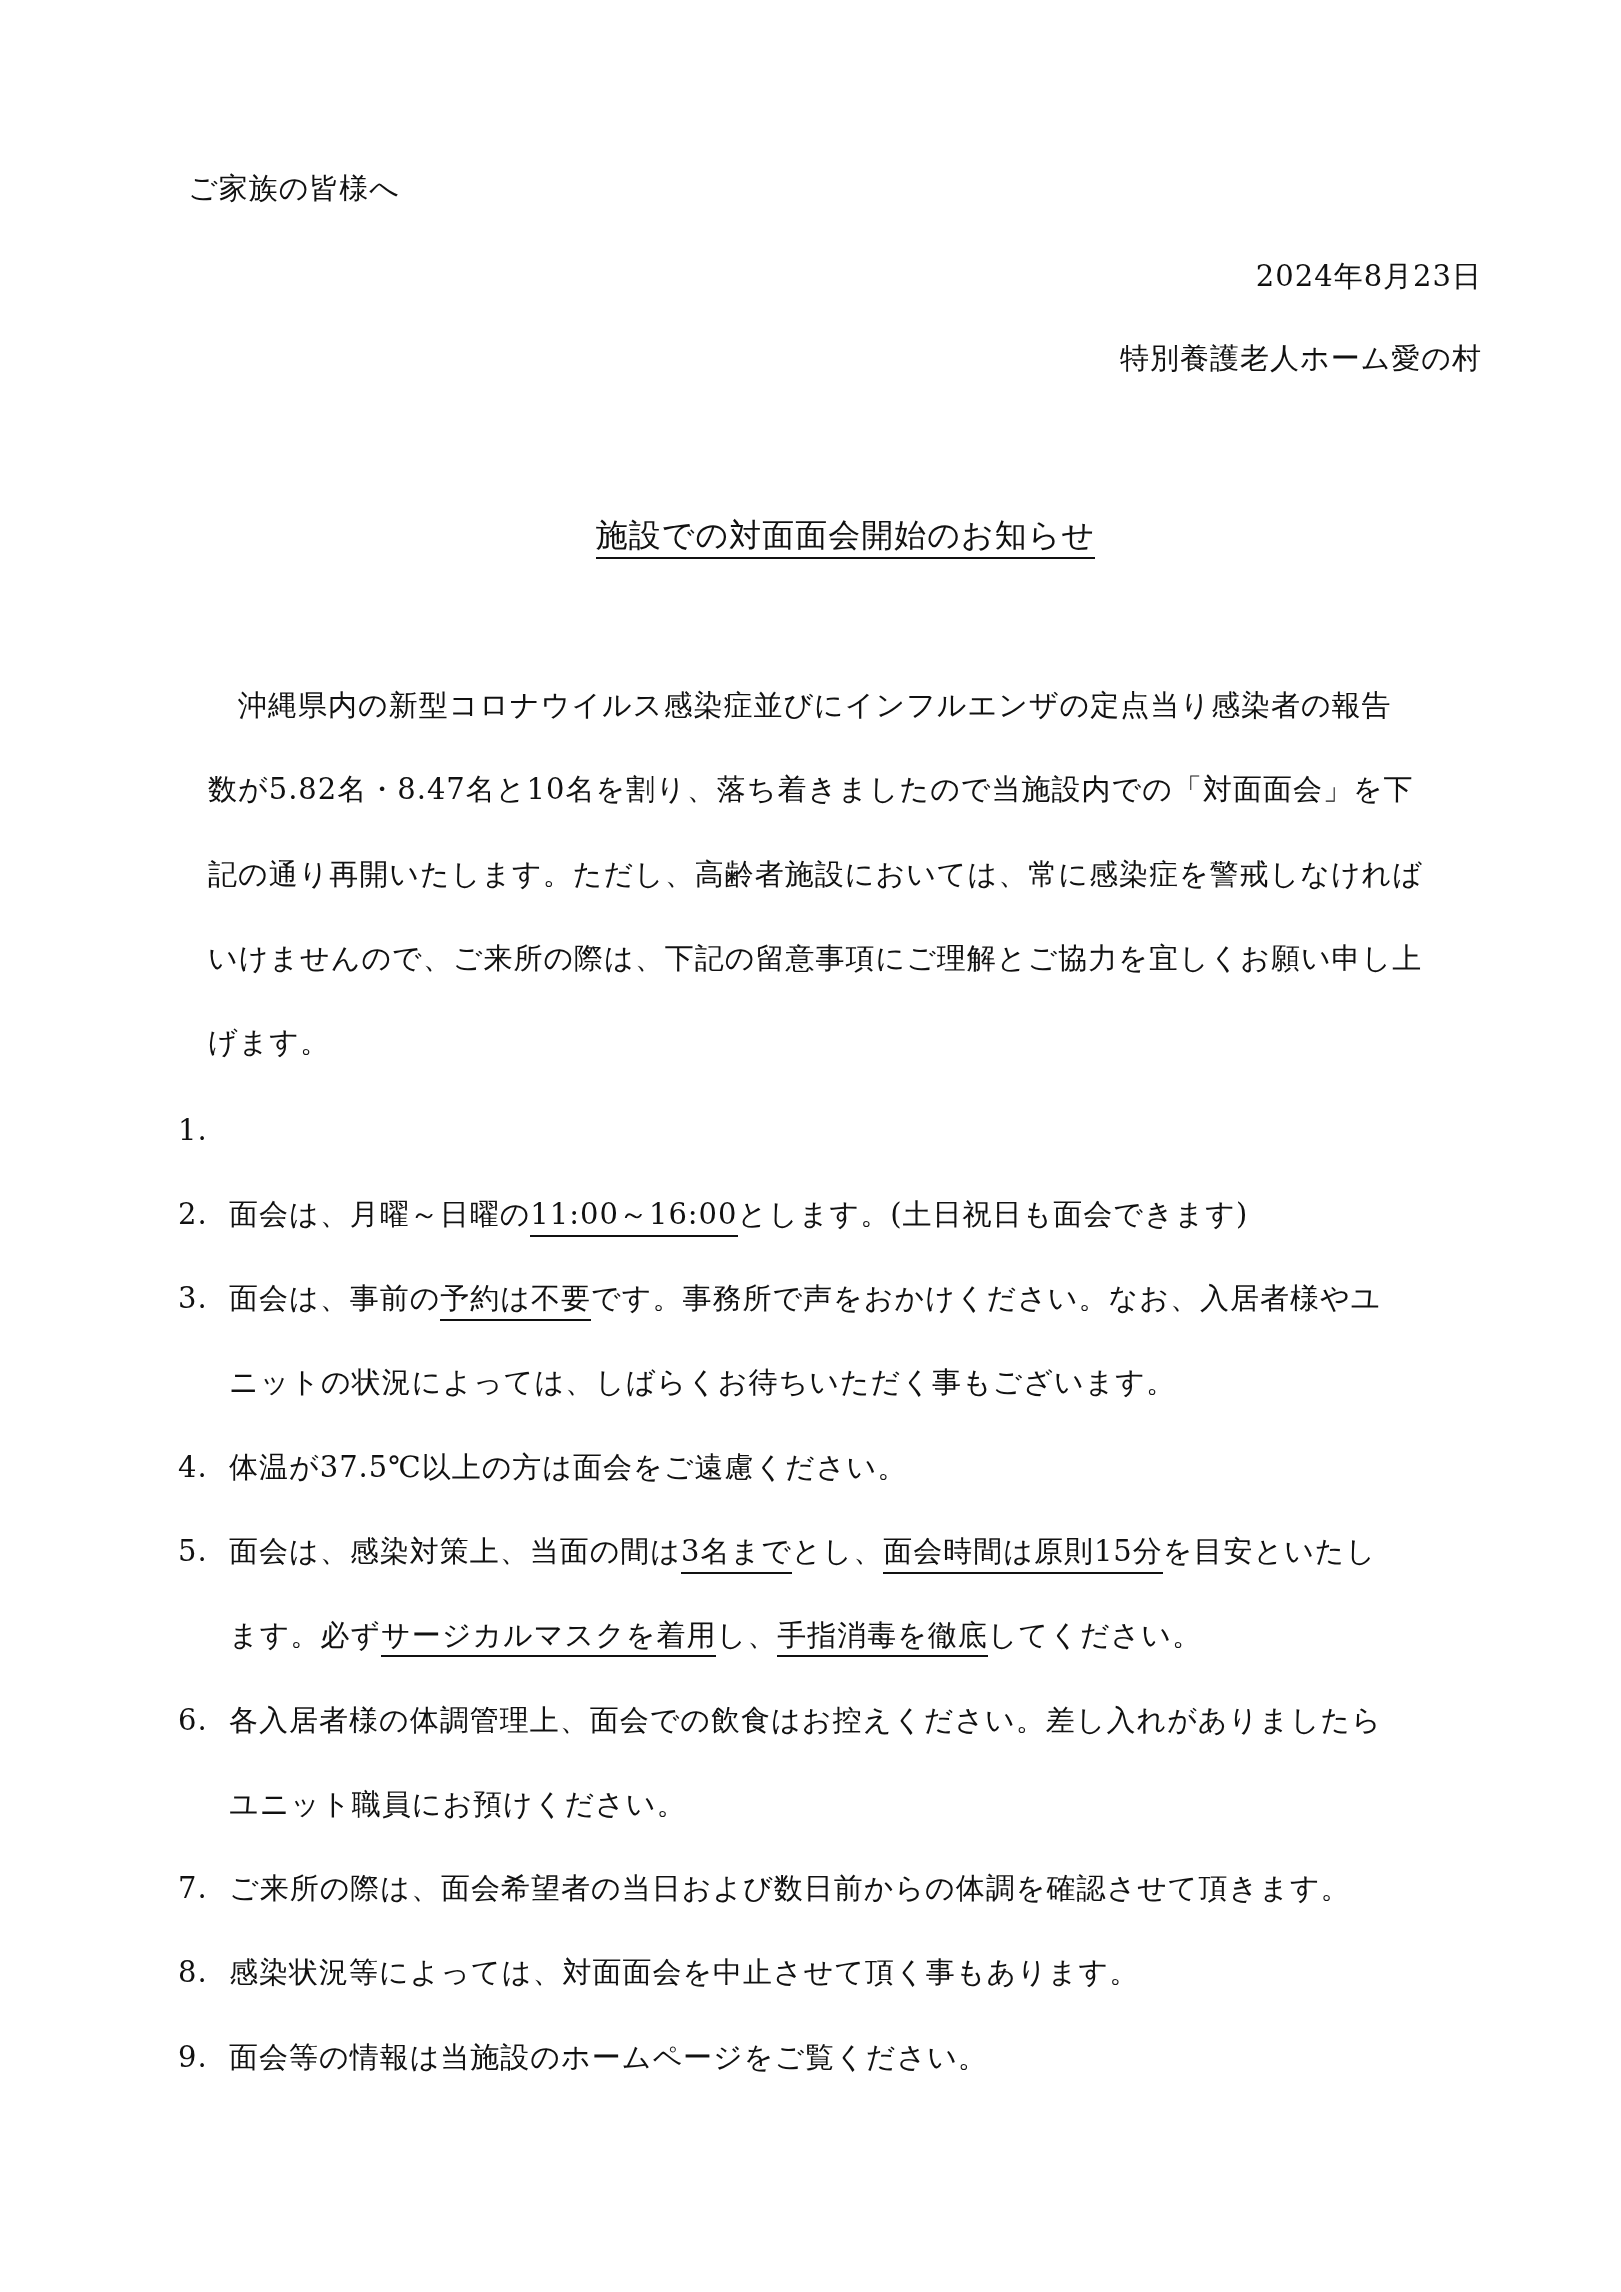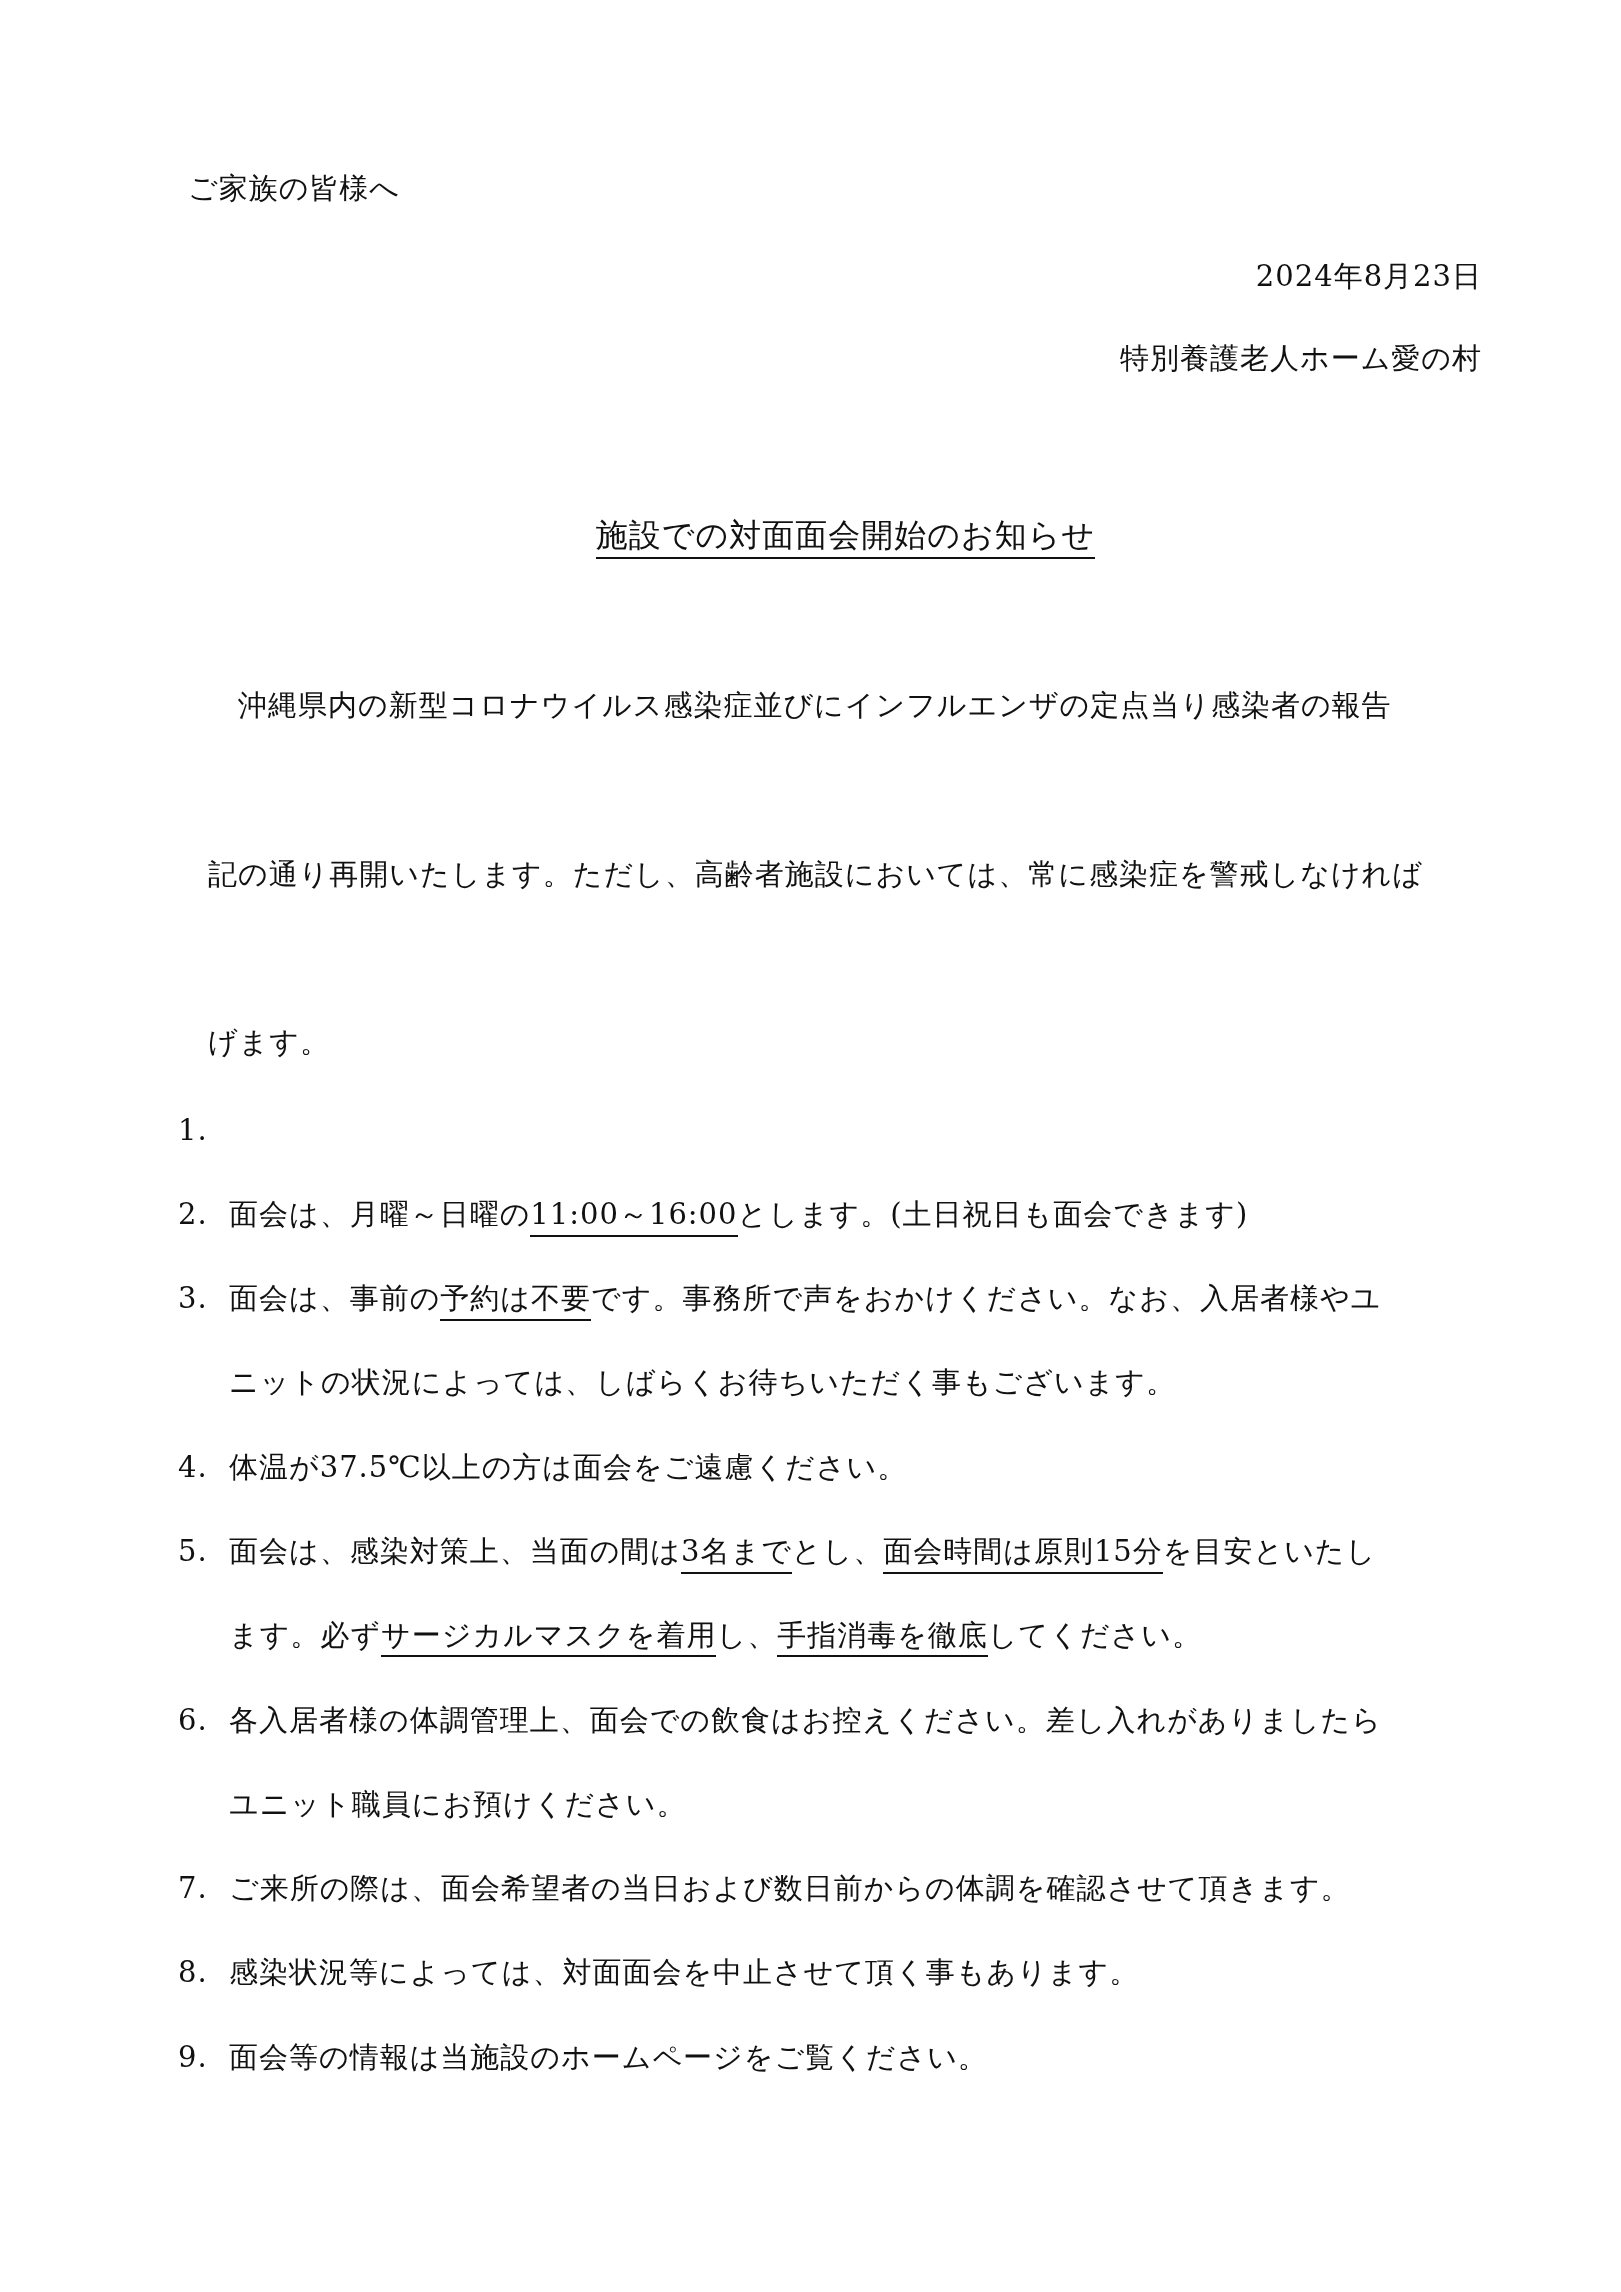--- a/index.html
+++ b/index.html
@@ -31,21 +31,23 @@
 </head>
 <body>
 
 <div class="page">
   <div class="line addressee">ご家族の皆様へ</div>
   <div class="line date">2024年8月23日</div>
   <div class="line org">特別養護老人ホーム愛の村</div>
   <div class="line title"><span>施設での対面面会開始のお知らせ</span></div>
 
   <div class="line para" style="top:686px">　沖縄県内の新型コロナウイルス感染症並びにインフルエンザの定点当り感染者の報告</div>
+  <div class="line para" style="top:770px">数が5.82名・8.47名と10名を割り、落ち着きましたので当施設内での「対面面会」を下</div>
   <div class="line para" style="top:855px">記の通り再開いたします。ただし、高齢者施設においては、常に感染症を警戒しなければ</div>
+  <div class="line para" style="top:939px">いけませんので、ご来所の際は、下記の留意事項にご理解とご協力を宜しくお願い申し上</div>
   <div class="line para" style="top:1023px">げます。</div>
 
   <div id="items">
       <div class="line item" style="top: 1111px;">
         <span class="item-num">1.</span>
       </div>
       <div class="line item" style="top: 1195px;">
         <span class="item-num">2.</span>
         <span class="item-text"><span>面会は、月曜～日曜の</span><span class="u">11:00～16:00</span><span>とします。(土日祝日も面会できます)</span></span>
       </div>

